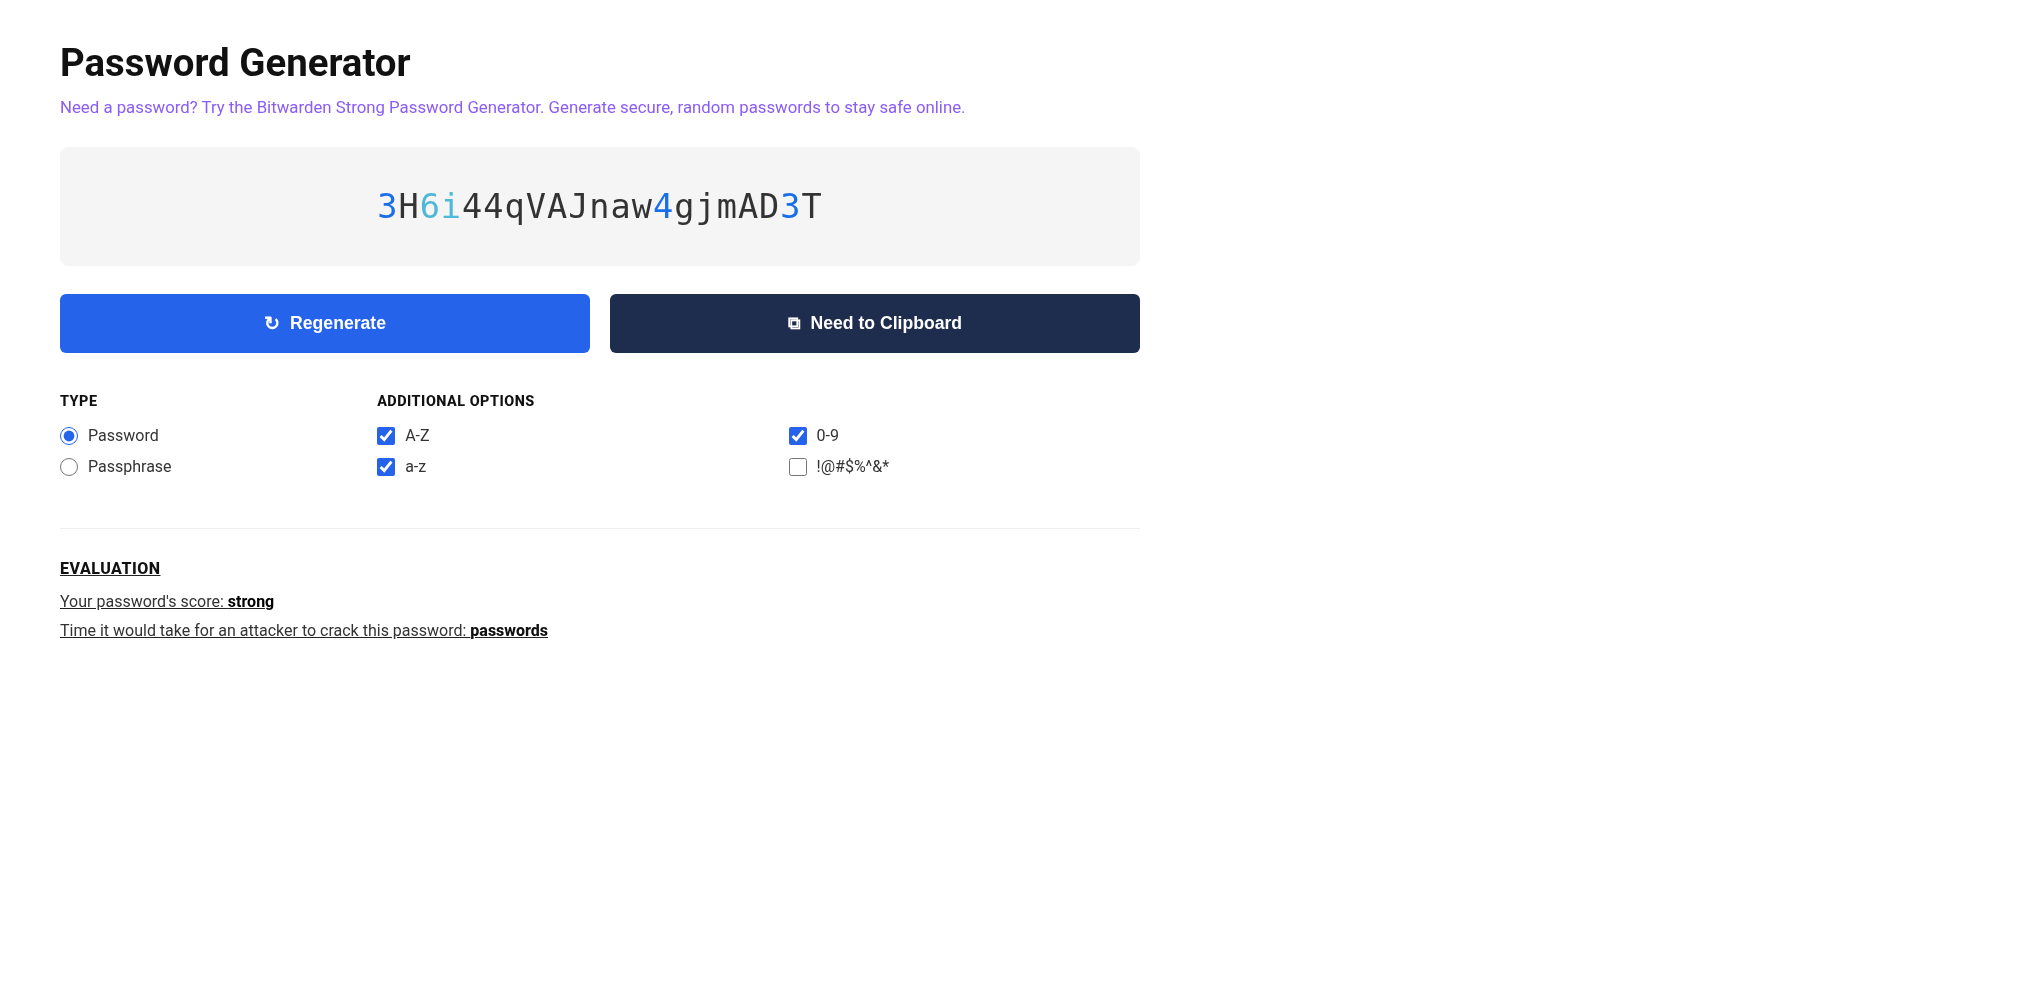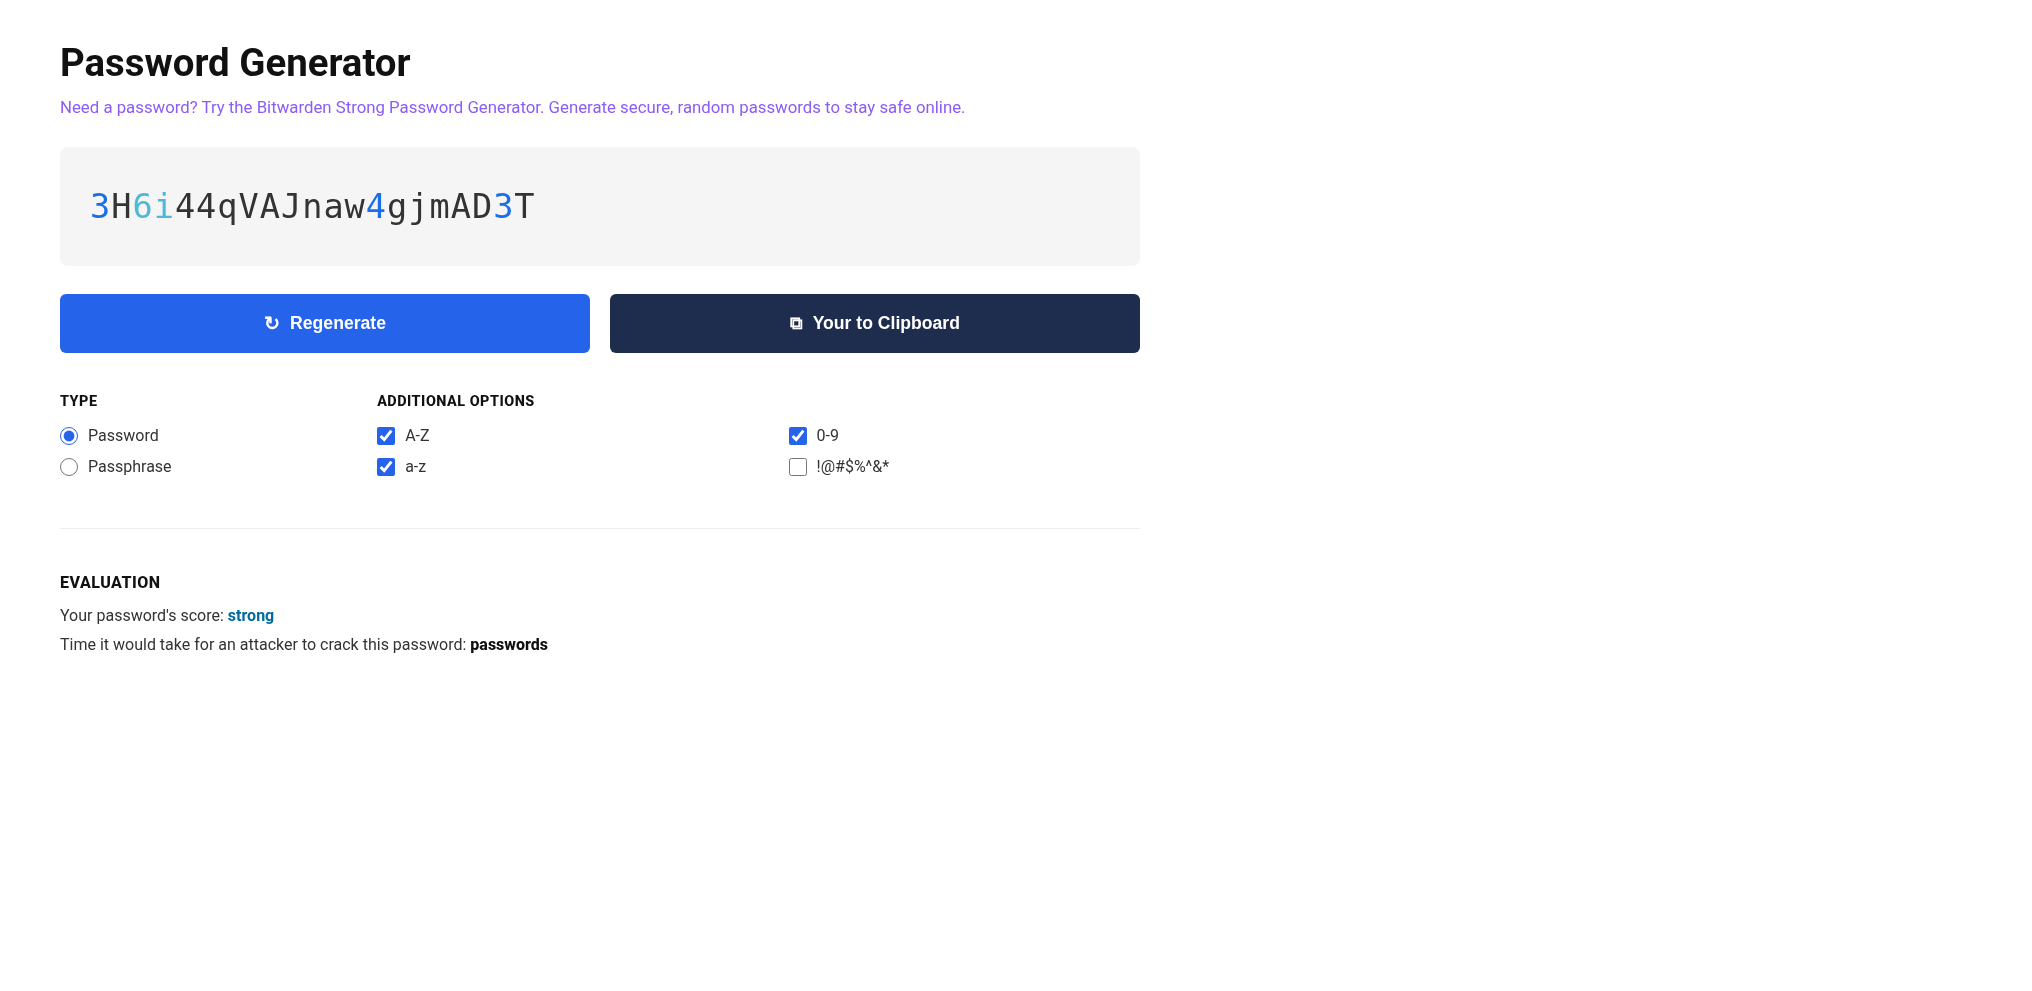--- a/index.html
+++ b/index.html
@@ -21,20 +21,21 @@
     .page-subtitle {
       font-size: 1.05rem;
       color: #8b5cf6;
       margin-bottom: 30px;
     }
 
     .password-display-box {
       background: #f5f5f5;
       border-radius: 8px;
       padding: 40px 30px;
+      text-align: center;
       margin-bottom: 28px;
     }
 
     .password-text {
       font-size: 2.1rem;
       font-family: monospace;
       letter-spacing: 1px;
       color: #333;
     }
 
@@ -162,40 +163,41 @@
 
     .checkbox-item input[type="checkbox"] {
       width: 18px;
       height: 18px;
       accent-color: #2563eb;
       cursor: pointer;
     }
 
     .evaluation-section {
       border-top: 1px solid #eee;
-      padding-top: 44px;
+      padding-top: 30px;
+      text-decoration: underline;
     }
 
     .evaluation-title {
       font-size: 1rem;
       font-weight: 800;
       letter-spacing: 0.5px;
       text-transform: uppercase;
       margin-bottom: 14px;
       color: #111;
     }
 
     .score-text {
       font-size: 1rem;
       color: #333;
       margin-bottom: 10px;
     }
 
     .score-strong {
-      color: #0369a1;
+      color: #000000;
       font-weight: 700;
     }
 
     .crack-time-text {
       font-size: 1rem;
       color: #333;
     }
 
     .crack-time-text strong {
       font-weight: 800;
@@ -224,21 +226,21 @@
   </span>
 </div>
 
 <div class="buttons-row">
   <button class="btn-regenerate">
     <span class="regen-icon">↻</span>
     <span>Regenerate</span>
   </button>
   <button class="btn-copy">
     <span class="copy-icon">⧉</span>
-    <span>Your to Clipboard</span>
+    <span>Need to Clipboard</span>
   </button>
 </div>
 
 <div class="options-row">
 
   <div class="options-col">
     <div class="section-label">TYPE</div>
     <div class="radio-item">
       <input type="radio" name="type" value="password" checked="" style="">
       <label>Password</label>

